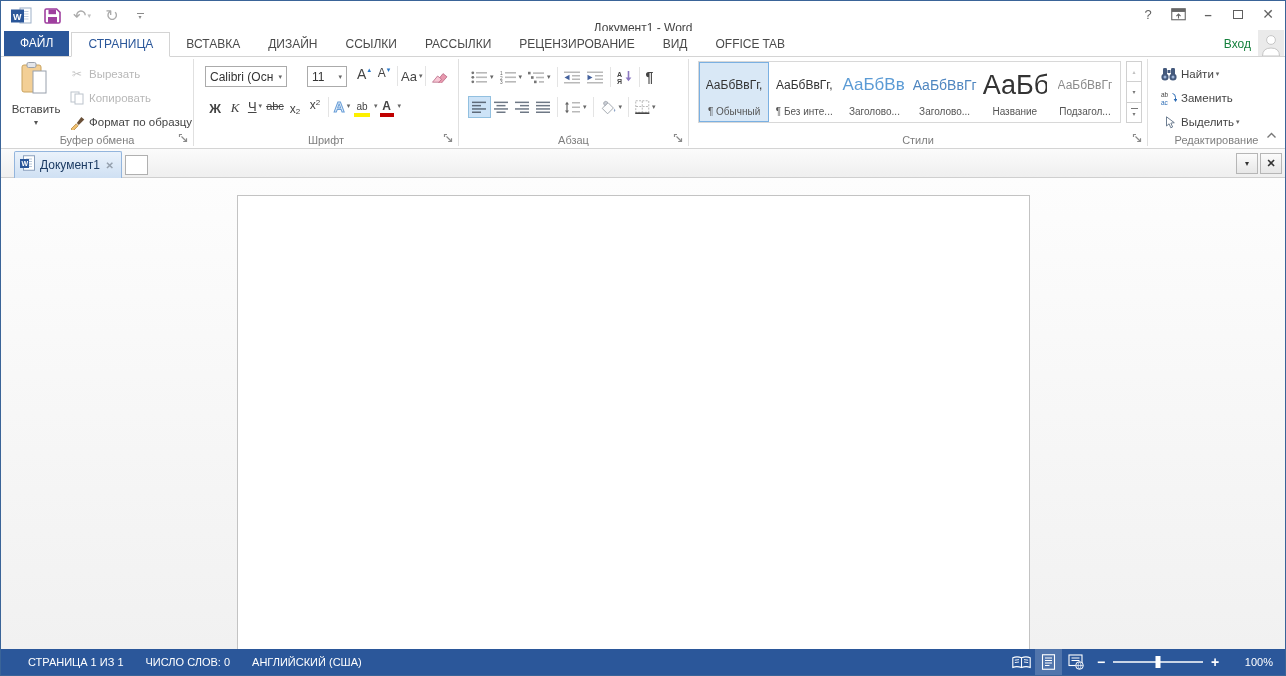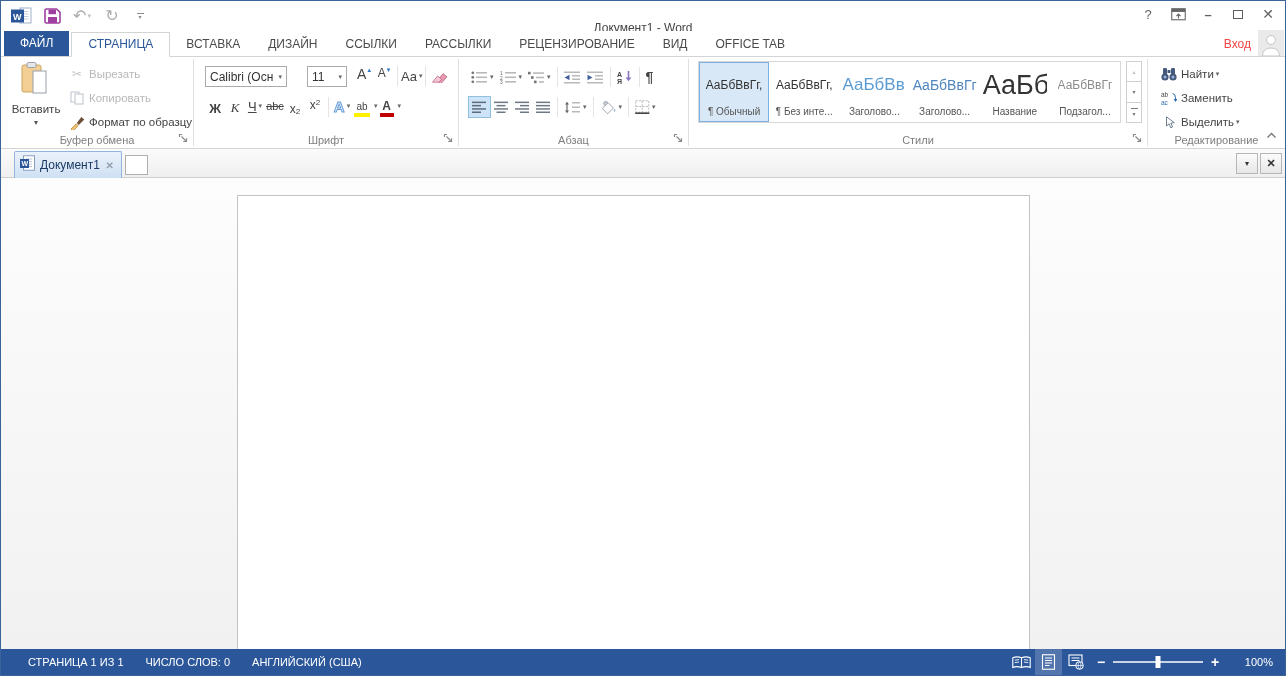--- a/index.html
+++ b/index.html
@@ -26,21 +26,21 @@
   .wc { width:30px; height:26px; display:flex; align-items:center; justify-content:center; color:#636363; font-size:13px; }
   .wc-max .box { width:10px; height:9px; border:1.3px solid #5f5f5f; }
   .wc-min { font-weight:bold; }
   .wc-close { font-size:14px; }
 
   
   .tabrow { position:absolute; left:0; top:30px; right:0; height:25px; display:flex; align-items:flex-end; background:#fff; }
   .file-tab { background:#2b579a; color:#fff; font-size:12px; height:25px; line-height:25px; padding:0 16px; margin-left:3px; }
   .rtab { font-size:12px; color:#4a4a4a; height:24px; line-height:24px; padding:0 12px; margin:0 2px; white-space:nowrap; }
   .rtab.active { background:#fff; border:1px solid #d4d4d4; border-bottom:1px solid #fff; color:#2b579a; height:25px; line-height:23px; margin-bottom:-1px; position:relative; z-index:6; padding:0 16px; }
-  .signin { position:absolute; right:34px; bottom:5px; font-size:12px; color:#ef4444; }
+  .signin { position:absolute; right:34px; bottom:5px; font-size:12px; color:#15803d; }
   .avatar { position:absolute; right:1px; bottom:0; width:26px; height:26px; }
 
   
   .ribbon { position:absolute; left:0; top:55px; right:0; height:93px; background:#fff; border-top:1px solid #d4d4d4; border-bottom:1px solid #d4d4d4; display:flex; z-index:1; }
   .rgroup { position:relative; height:100%; flex:none; }
   .vsep { width:1px; background:#e0e0e0; margin:2px 0; flex:none; }
   .group-label { position:absolute; bottom:2px; left:0; right:0; text-align:center; font-size:11px; color:#7e7e7e; white-space:nowrap; }
   .launcher { position:absolute; right:4px; bottom:4px; width:11px; height:11px; display:flex; }
 
   

